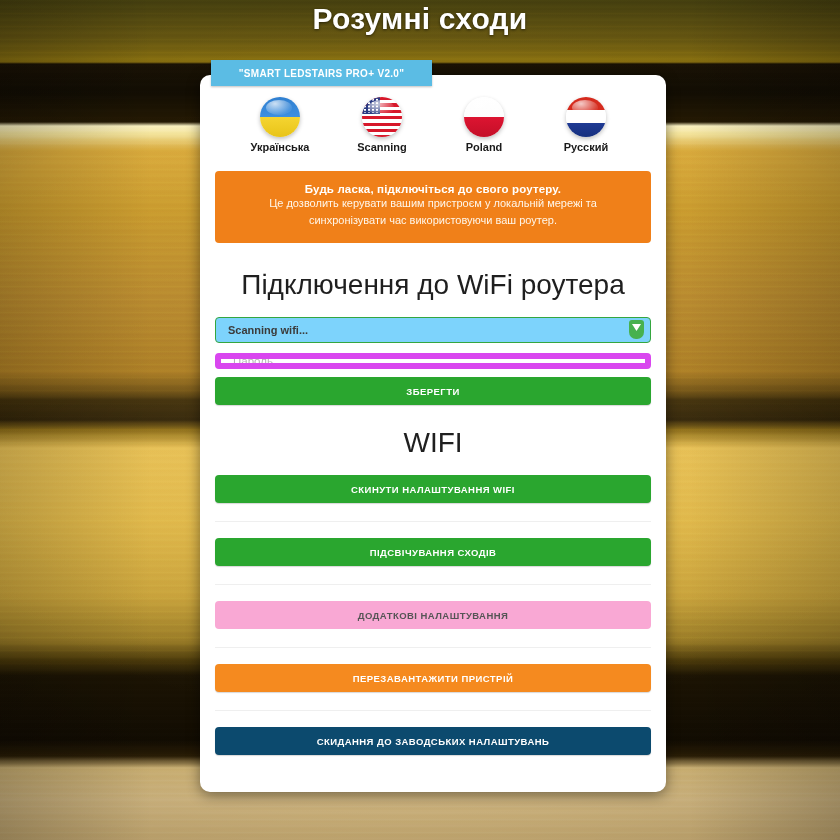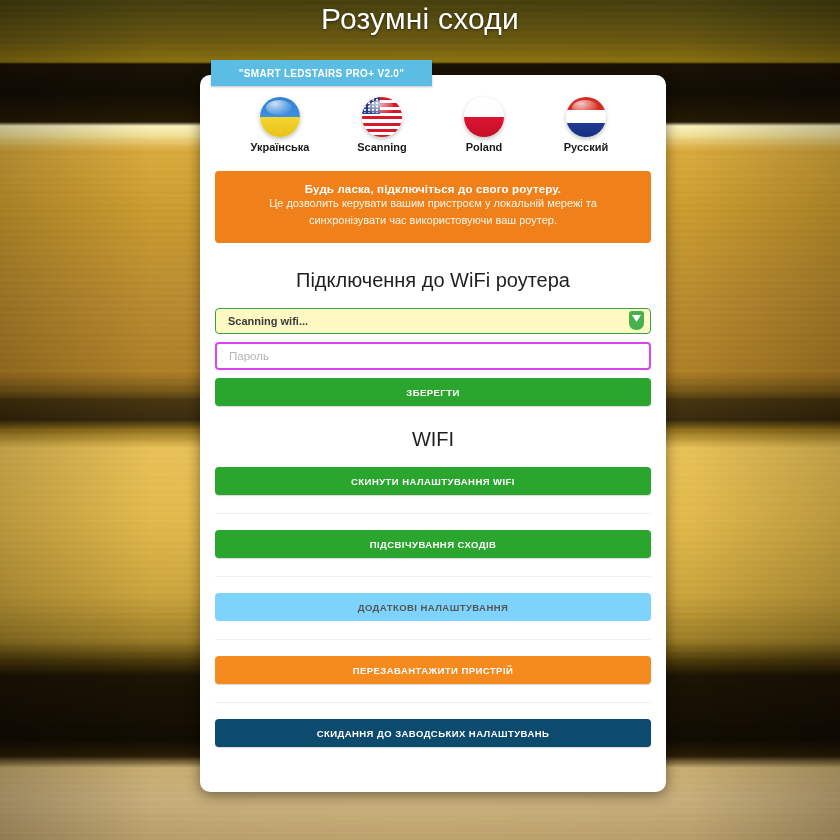--- a/index.html
+++ b/index.html
@@ -82,21 +82,21 @@
 
   
   #page-title {
     position: absolute;
     top: 2px;
     left: 0;
     width: 840px;
     text-align: center;
     color: #ffffff;
     font-size: 30px;
-    font-weight: 400;
+    font-weight: 700;
     letter-spacing: 0.2px;
     text-shadow: 0 1px 3px rgba(0,0,0,0.55);
     z-index: 5;
   }
 
   
   #device-badge {
     position: absolute;
     top: 60px;
     left: 211px;
@@ -203,36 +203,36 @@
   #alert-body {
     font-size: 11px;
     line-height: 1.55;
     font-weight: 400;
     color: #fff6ea;
   }
 
   
   .section-heading {
     text-align: center;
-    font-size: 20px;
+    font-size: 28px;
     font-weight: 400;
     color: #1f1f1f;
     padding: 26px 0 16px 0;
   }
   #heading-wifi { padding: 22px 0 16px 0; }
 
   
   .field-wrap { position: relative; margin-bottom: 8px; }
 
   #wifi-select {
     width: 100%;
     height: 26px;
     border: 1px solid #35a63f;
     border-radius: 4px;
-    background: #fef9c3;
+    background: #7dd3fc;
     font-size: 11px;
     font-weight: 700;
     color: #3b3b3b;
     padding: 0 30px 0 12px;
     display: flex;
     align-items: center;
     cursor: pointer;
   }
   #wifi-select-arrow {
     position: absolute;
@@ -245,22 +245,22 @@
     display: flex;
     align-items: flex-start;
     justify-content: center;
     padding-top: 4px;
     cursor: pointer;
   }
   #wifi-select-arrow svg { display: block; }
 
   #password-input {
     width: 100%;
-    height: 28px;
-    border: 2px solid #d946ef;
+    height: 16px;
+    border: 6px solid #d946ef;
     border-radius: 4px;
     background: #ffffff;
     font-size: 11.5px;
     color: #333;
     padding: 0 12px;
     font-family: "Liberation Sans", sans-serif;
     outline: none;
   }
   #password-input::placeholder { color: #b4b4b4; }
 
@@ -277,21 +277,21 @@
     font-weight: 700;
     letter-spacing: 0.45px;
     color: #ffffff;
     cursor: pointer;
     font-family: "Liberation Sans", sans-serif;
     box-shadow: 0 1px 1px rgba(0,0,0,0.16);
   }
   .btn-green  { background: #2aa62f; }
   .btn-orange { background: #f58a1f; }
   .btn-red    { background: #0c4a6e; }
-  .btn-grey   { background: #7dd3fc; color: #555555; box-shadow: none; }
+  .btn-grey   { background: #f9a8d4; color: #555555; box-shadow: none; }
 
   .btn-block { margin-top: 1px; }
 
   .divider {
     height: 1px;
     background: #efefef;
     margin: 18px 0 16px 0;
   }
 </style>
 </head>

